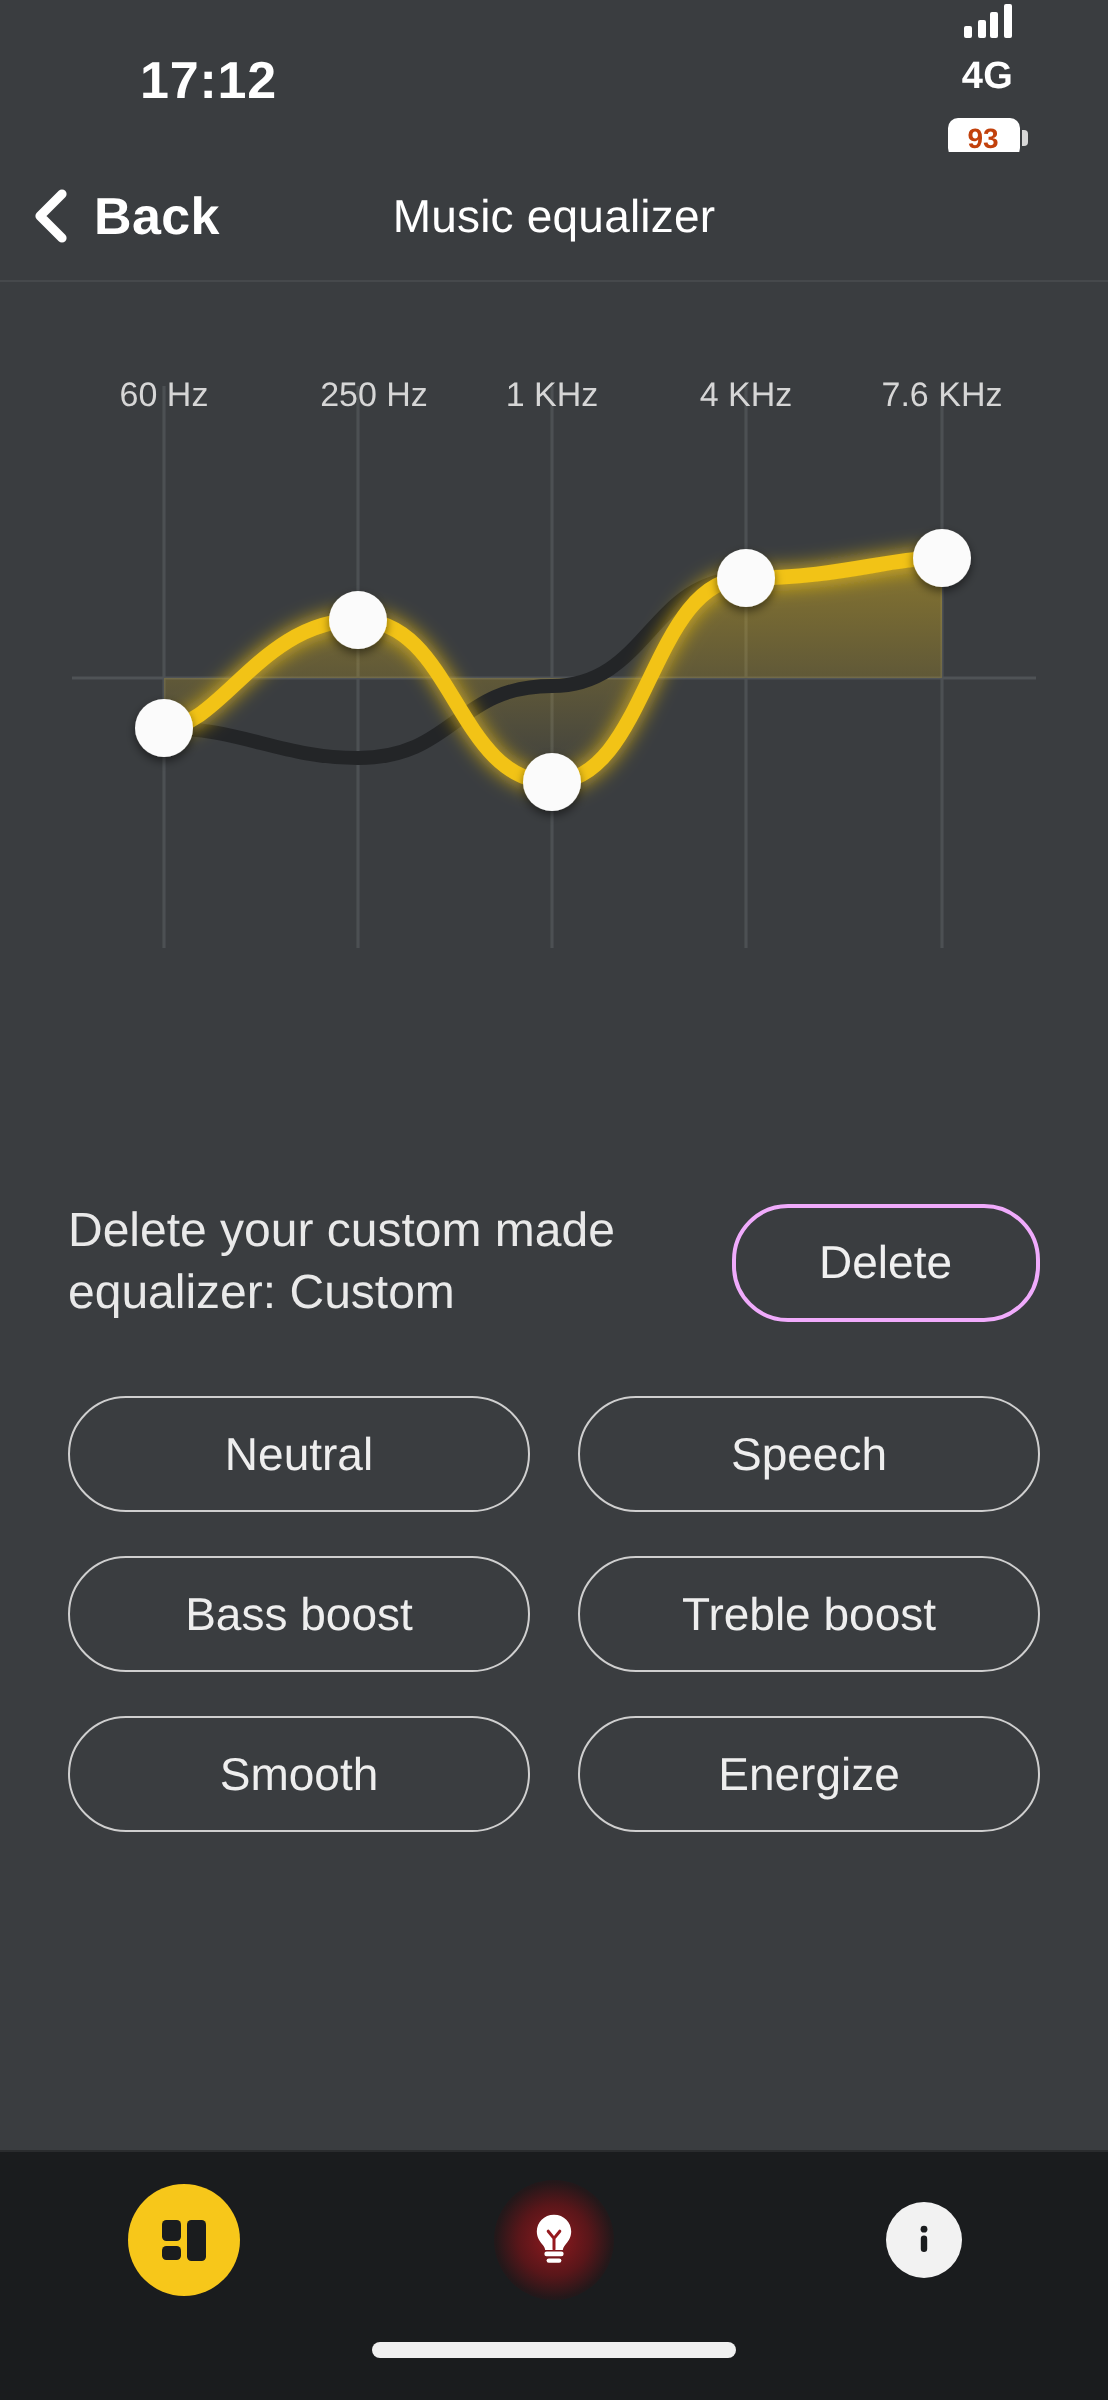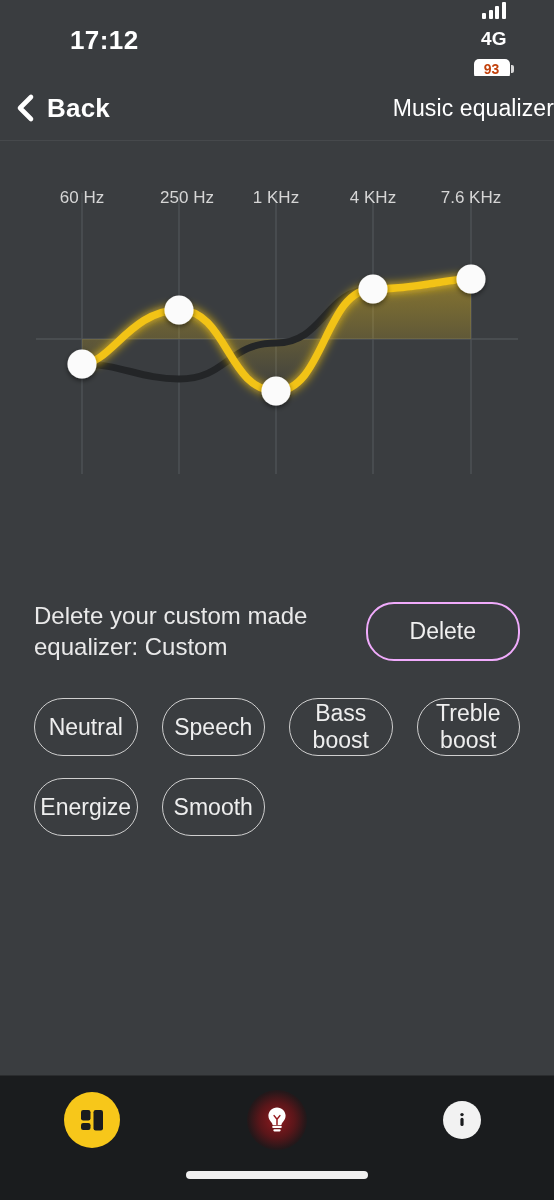--- a/index.html
+++ b/index.html
@@ -79,21 +79,21 @@
   #back-button {
     display:flex; align-items:center; gap:11px;
     margin-left:14px;
     cursor:pointer;
   }
   #back-chevron { width:22px; height:30px; display:block; }
   #back-label { color:#ffffff; font-size:26px; font-weight:bold; letter-spacing:0.2px; }
   #page-title {
     position:absolute;
     left:0; right:0;
-    text-align:right;
+    text-align:center;
     color:#ffffff;
     font-size:23px;
     letter-spacing:0.1px;
     pointer-events:none;
   }
   #header-divider {
     height:1px;
     background:#46494c;
     width:100%;
   }
@@ -150,21 +150,21 @@
     padding:14px 42px;
     background:transparent;
     font-family:inherit;
     cursor:pointer;
     white-space:nowrap;
   }
 
   
   #preset-grid {
     display:grid;
-    grid-template-columns:1fr 1fr 1fr 1fr;
+    grid-template-columns:1fr 1fr;
     gap:22px 24px;
     padding:0 34px;
     margin-top:36px;
   }
   .preset-btn {
     border:1px solid #cfcfcf;
     border-radius:32px;
     background:transparent;
     color:#eeeeee;
     font-size:23px;
@@ -325,22 +325,22 @@
 <div id="delete-row">
   <div id="delete-text">Delete your custom made equalizer: Custom</div>
   <button id="delete-button">Delete</button>
 </div>
 
 <div id="preset-grid">
   <button class="preset-btn">Neutral</button>
   <button class="preset-btn">Speech</button>
   <button class="preset-btn">Bass boost</button>
   <button class="preset-btn">Treble boost</button>
+  <button class="preset-btn">Smooth</button>
   <button class="preset-btn">Energize</button>
-  <button class="preset-btn">Smooth</button>
 </div>
 
 <div id="bottom-nav">
   <div id="bottom-nav-items">
     <div class="nav-item">
       <div id="nav-dashboard-circle">
         <svg width="30" height="30" viewBox="0 0 30 30">
           <rect x="4" y="5" width="9.5" height="10.5" rx="2.2" fill="#1a1c1e"></rect>
           <rect x="4" y="18" width="9.5" height="7" rx="2.2" fill="#1a1c1e"></rect>
           <rect x="16.5" y="5" width="9.5" height="20.5" rx="2.2" fill="#1a1c1e"></rect>

